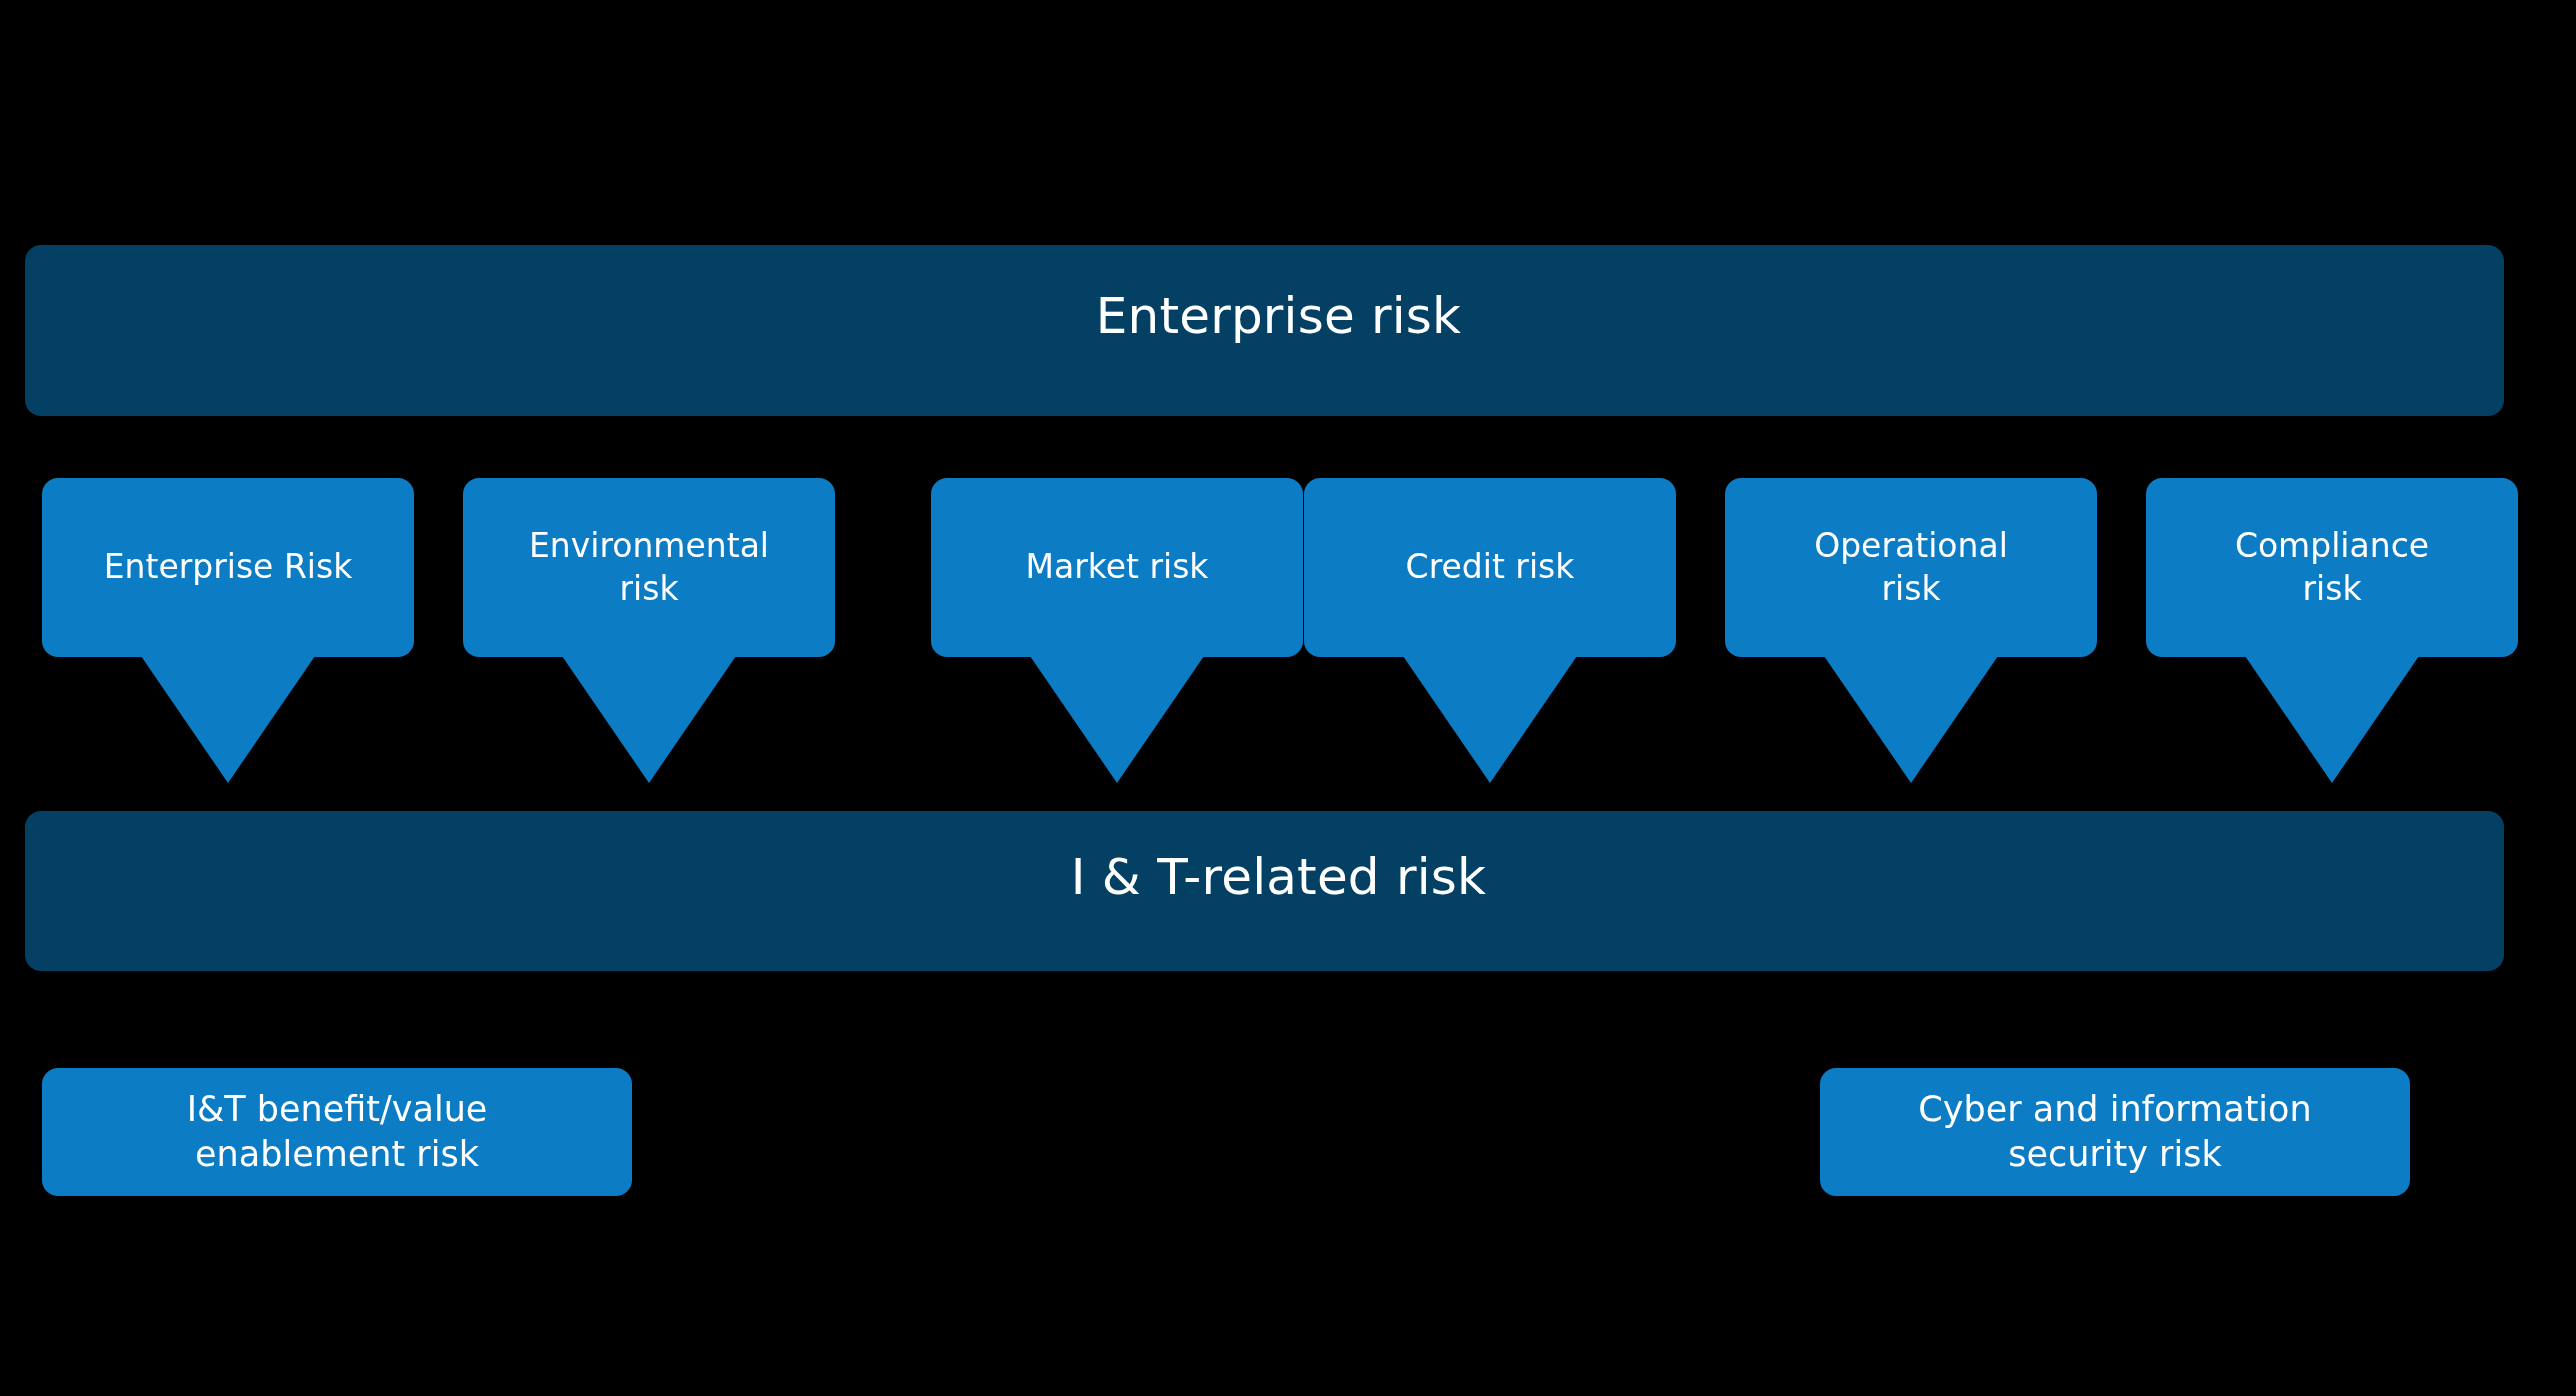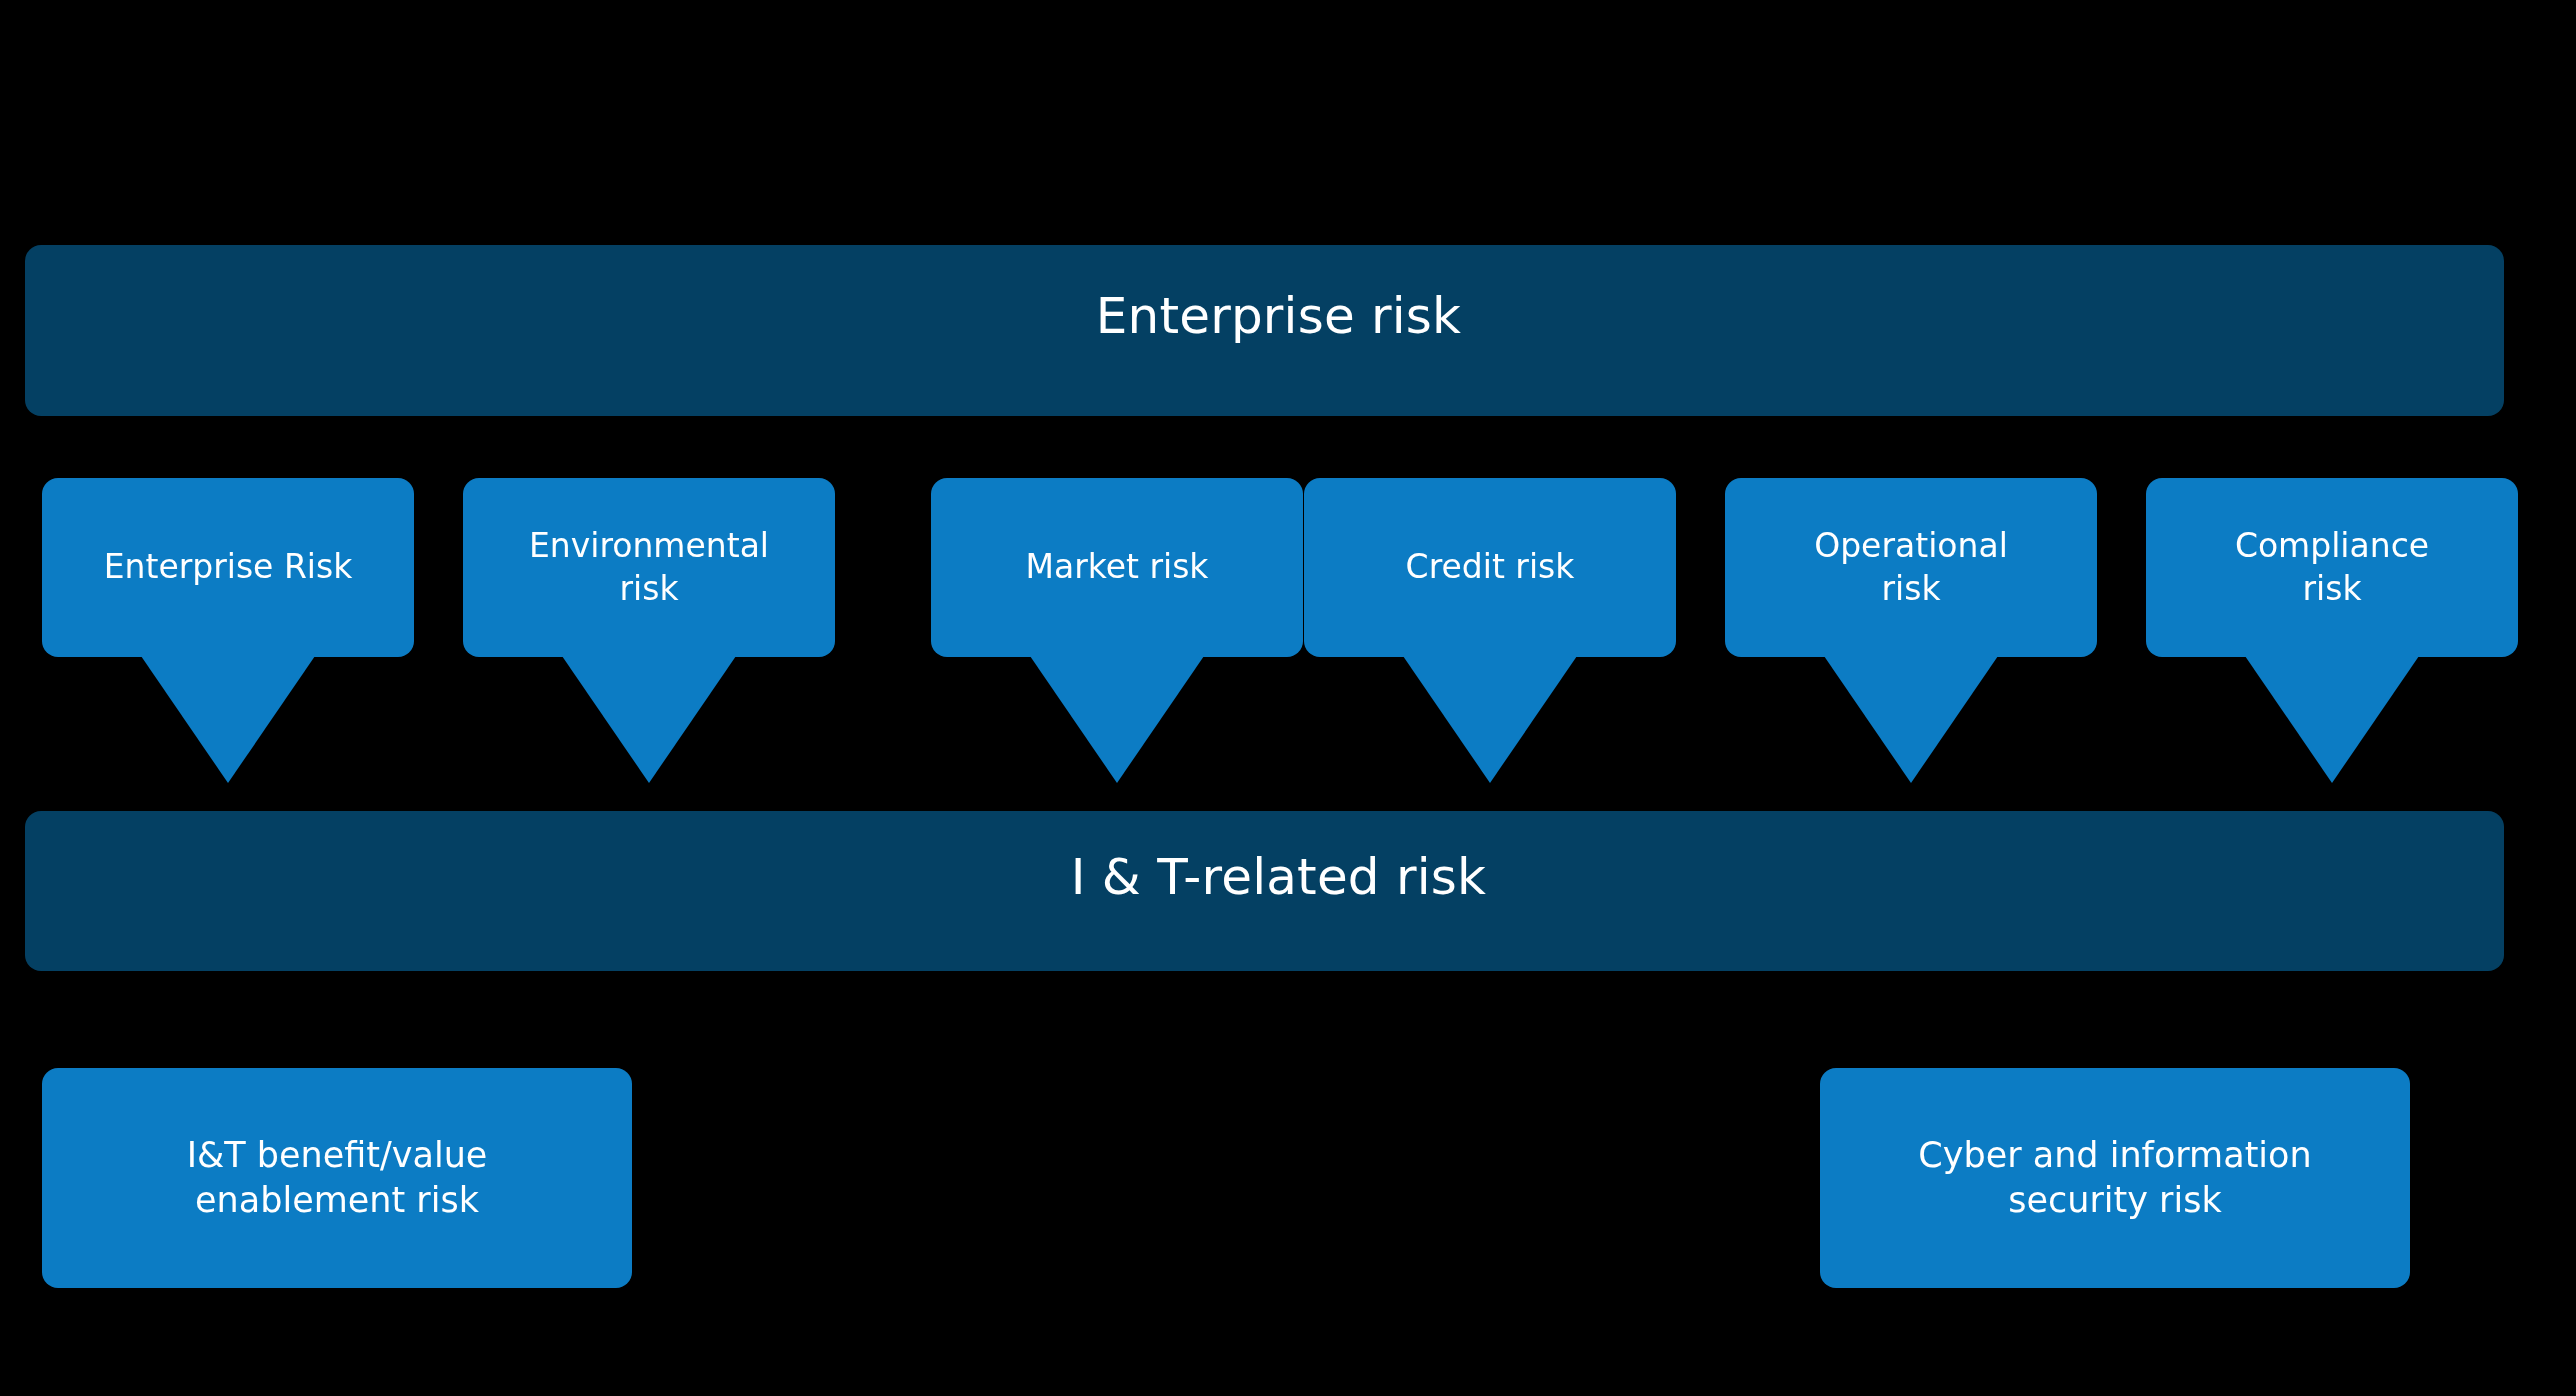--- a/index.html
+++ b/index.html
@@ -51,21 +51,21 @@
     width:0;height:0;
     border-left:87px solid transparent;
     border-right:87px solid transparent;
     border-top:127px solid #0C7CC4;
     transform:translateX(-50%);
   }
 
   
   .subrisk{
     position:absolute;
-    top:1068px;height:220px;width:590px;
+    top:1068px;height:128px;width:590px;
     background:#0C7CC4;
     border-radius:16px;
     display:flex;align-items:center;justify-content:center;
     color:#ffffff;
     box-sizing:border-box;
   }
   .subrisk-label{
     font-size:35px;font-weight:400;line-height:1.3;
     text-align:center;white-space:pre-line;padding:0 21px;
   }

